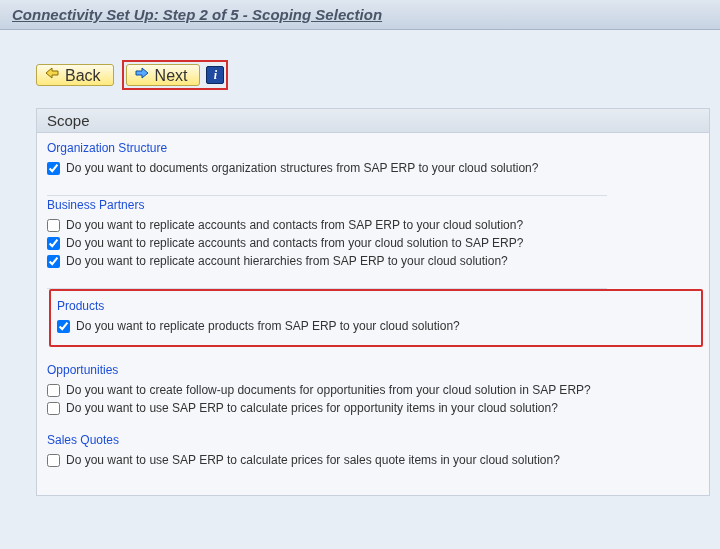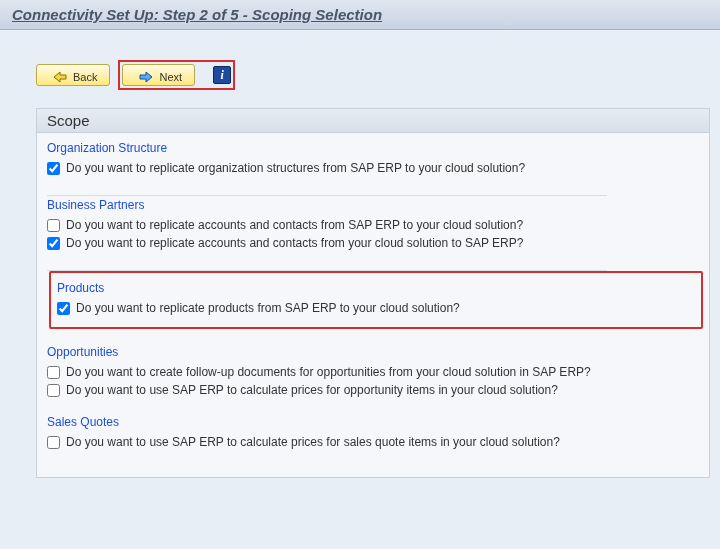--- a/index.html
+++ b/index.html
@@ -22,38 +22,38 @@
     }
     .toolbar {
       padding: 30px 10px 18px 36px;
       background: #e8eef5;
       display: flex;
       align-items: center;
       gap: 8px;
     }
     .btn {
       display: inline-flex;
-      align-items: flex-end;
+      align-items: flex-start;
       gap: 6px;
       background: linear-gradient(#fffbe6, #ffe97d);
       border: 1px solid #b9a84a;
       border-radius: 3px;
-      padding: 2px 12px 2px 16px;
+      padding: 2px 12px 2px 8px;
       height: 22px;
       cursor: pointer;
-      font-size: 11px;
+      font-size: 16px;
       color: #333;
     }
     .btn-back { border-color: #b9a84a; }
     .highlight-red {
       border: 2px solid #d42e2e;
       padding: 2px;
       display: inline-flex;
       align-items: center;
-      gap: 18px;
+      gap: 6px;
     }
     .info-badge {
       width: 18px;
       height: 18px;
       background: #1e4aa0;
       color: #fff;
       font-weight: bold;
       font-family: Georgia, serif;
       font-style: italic;
       display: inline-flex;
@@ -145,33 +145,37 @@
   </span>
 </div>
 
 <div class="scope-panel">
   <div class="scope-header">Scope</div>
   <div class="scope-body" id="scope-body">
       <div class="group">
         <div class="group-title">Organization Structure</div>
         <div class="qrow">
           <input type="checkbox" checked="" style="">
-          <label>Do you want to replicate organization structures from SAP ERP to your cloud solution?</label>
+          <label>Do you want to documents organization structures from SAP ERP to your cloud solution?</label>
         </div>
       </div>
       <div class="sep-line"></div>
       <div class="group">
         <div class="group-title">Business Partners</div>
         <div class="qrow">
           <input type="checkbox" style="">
           <label>Do you want to replicate accounts and contacts from SAP ERP to your cloud solution?</label>
         </div>
         <div class="qrow">
           <input type="checkbox" checked="" style="">
           <label>Do you want to replicate accounts and contacts from your cloud solution to SAP ERP?</label>
+        </div>
+        <div class="qrow">
+          <input type="checkbox" checked="" style="">
+          <label>Do you want to replicate account hierarchies from SAP ERP to your cloud solution?</label>
         </div>
       </div>
       <div class="sep-line"></div>
       <div class="group products-highlight">
         <div class="group-title">Products</div>
         <div class="qrow">
           <input type="checkbox" checked="" style="">
           <label>Do you want to replicate products from SAP ERP to your cloud solution?</label>
         </div>
       </div>

